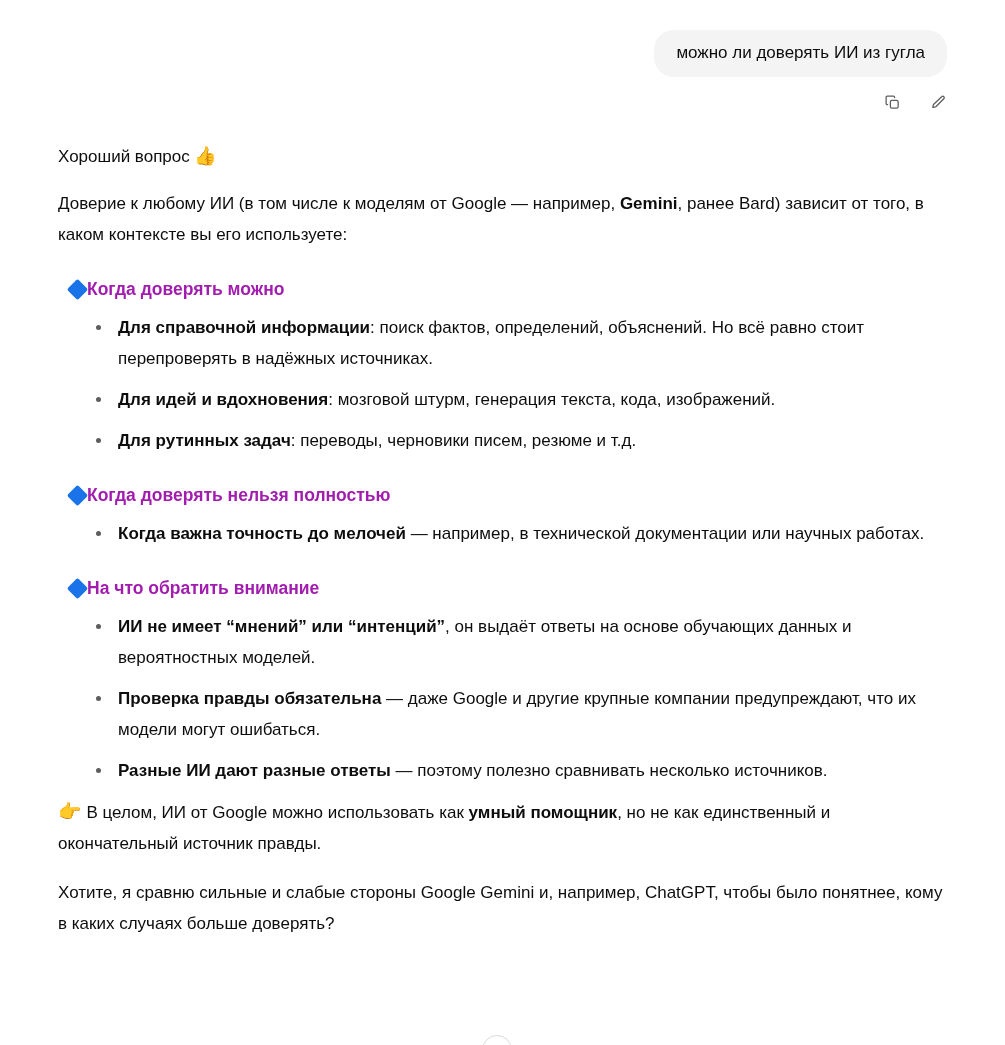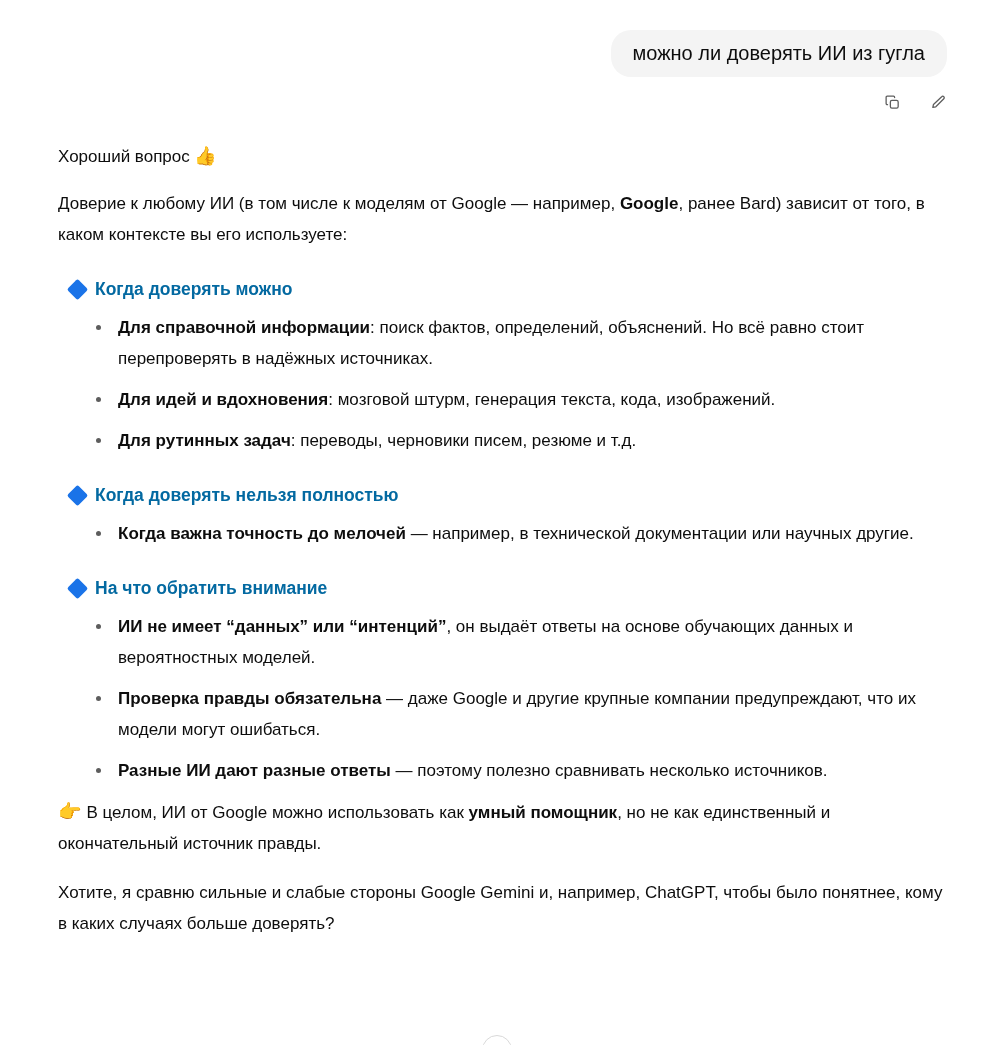--- a/index.html
+++ b/index.html
@@ -24,21 +24,21 @@
   
   .user-row {
     display: flex;
     justify-content: flex-end;
     padding: 30px 58px 0 0;
   }
   .user-bubble {
     background: #f4f4f4;
     border-radius: 20px;
     padding: 12px 22px 13px 22px;
-    font-size: 20px;
+    font-size: 17px;
     line-height: 22px;
     color: #0d0d0d;
     max-width: 560px;
   }
   .user-actions {
     display: flex;
     justify-content: flex-end;
     gap: 16px;
     padding: 10px 52px 0 0;
   }
@@ -62,25 +62,25 @@
   }
   .assistant p {
     margin: 0 0 18px 0;
   }
   .assistant p.tight { margin-bottom: 16px; }
 
   h3.section {
     font-size: 17.5px;
     line-height: 26px;
     font-weight: bold;
-    color: #0369a1;
+    color: #a21caf;
     margin: 26px 0 10px 12px;
     display: flex;
     align-items: center;
-    gap: 10px;
+    gap: 2px;
   }
   .diamond {
     display: inline-block;
     width: 15px;
     height: 15px;
     background: #1a73e8;
     transform: rotate(45deg);
     border-radius: 2px;
     flex: none;
     position: relative;
@@ -148,46 +148,46 @@
           <path d="M16.5 3.8a2.1 2.1 0 0 1 3 3L8.2 18.1 4 19l.9-4.2z"></path>
         </svg>
       </span>
     </div>
   </div>
 
   <div class="assistant">
 
     <p class="tight"><span>Хороший вопрос </span><span class="emoji">👍</span></p>
 
-    <p><span>Доверие к любому ИИ (в том числе к моделям от Google — например, </span><b>Google</b><span>, ранее Bard) зависит от того, в каком контексте вы его используете:</span></p>
+    <p><span>Доверие к любому ИИ (в том числе к моделям от Google — например, </span><b>Gemini</b><span>, ранее Bard) зависит от того, в каком контексте вы его используете:</span></p>
 
     <h3 class="section">
       <span class="diamond"></span>
       <span>Когда доверять можно</span>
     </h3>
     <ul class="bullets">
       <li><b>Для справочной информации</b><span>: поиск фактов, определений, объяснений. Но всё равно стоит перепроверять в надёжных источниках.</span></li>
       <li><b>Для идей и вдохновения</b><span>: мозговой штурм, генерация текста, кода, изображений.</span></li>
       <li><b>Для рутинных задач</b><span>: переводы, черновики писем, резюме и т.д.</span></li>
     </ul>
 
     <h3 class="section">
       <span class="diamond"></span>
       <span>Когда доверять нельзя полностью</span>
     </h3>
     <ul class="bullets">
-      <li><b>Когда важна точность до мелочей</b><span> — например, в технической документации или научных другие.</span></li>
+      <li><b>Когда важна точность до мелочей</b><span> — например, в технической документации или научных работах.</span></li>
     </ul>
 
     <h3 class="section">
       <span class="diamond"></span>
       <span>На что обратить внимание</span>
     </h3>
     <ul class="bullets">
-      <li><b>ИИ не имеет “данных” или “интенций”</b><span>, он выдаёт ответы на основе обучающих данных и вероятностных моделей.</span></li>
+      <li><b>ИИ не имеет “мнений” или “интенций”</b><span>, он выдаёт ответы на основе обучающих данных и вероятностных моделей.</span></li>
       <li><b>Проверка правды обязательна</b><span> — даже Google и другие крупные компании предупреждают, что их модели могут ошибаться.</span></li>
       <li><b>Разные ИИ дают разные ответы</b><span> — поэтому полезно сравнивать несколько источников.</span></li>
     </ul>
 
     <p class="final-note"><span class="lead-emoji">👉</span><span> В целом, ИИ от Google можно использовать как </span><b>умный помощник</b><span>, но не как единственный и окончательный источник правды.</span></p>
 
     <p>Хотите, я сравню сильные и слабые стороны Google Gemini и, например, ChatGPT, чтобы было понятнее, кому в каких случаях больше доверять?</p>
 
   </div>
 

